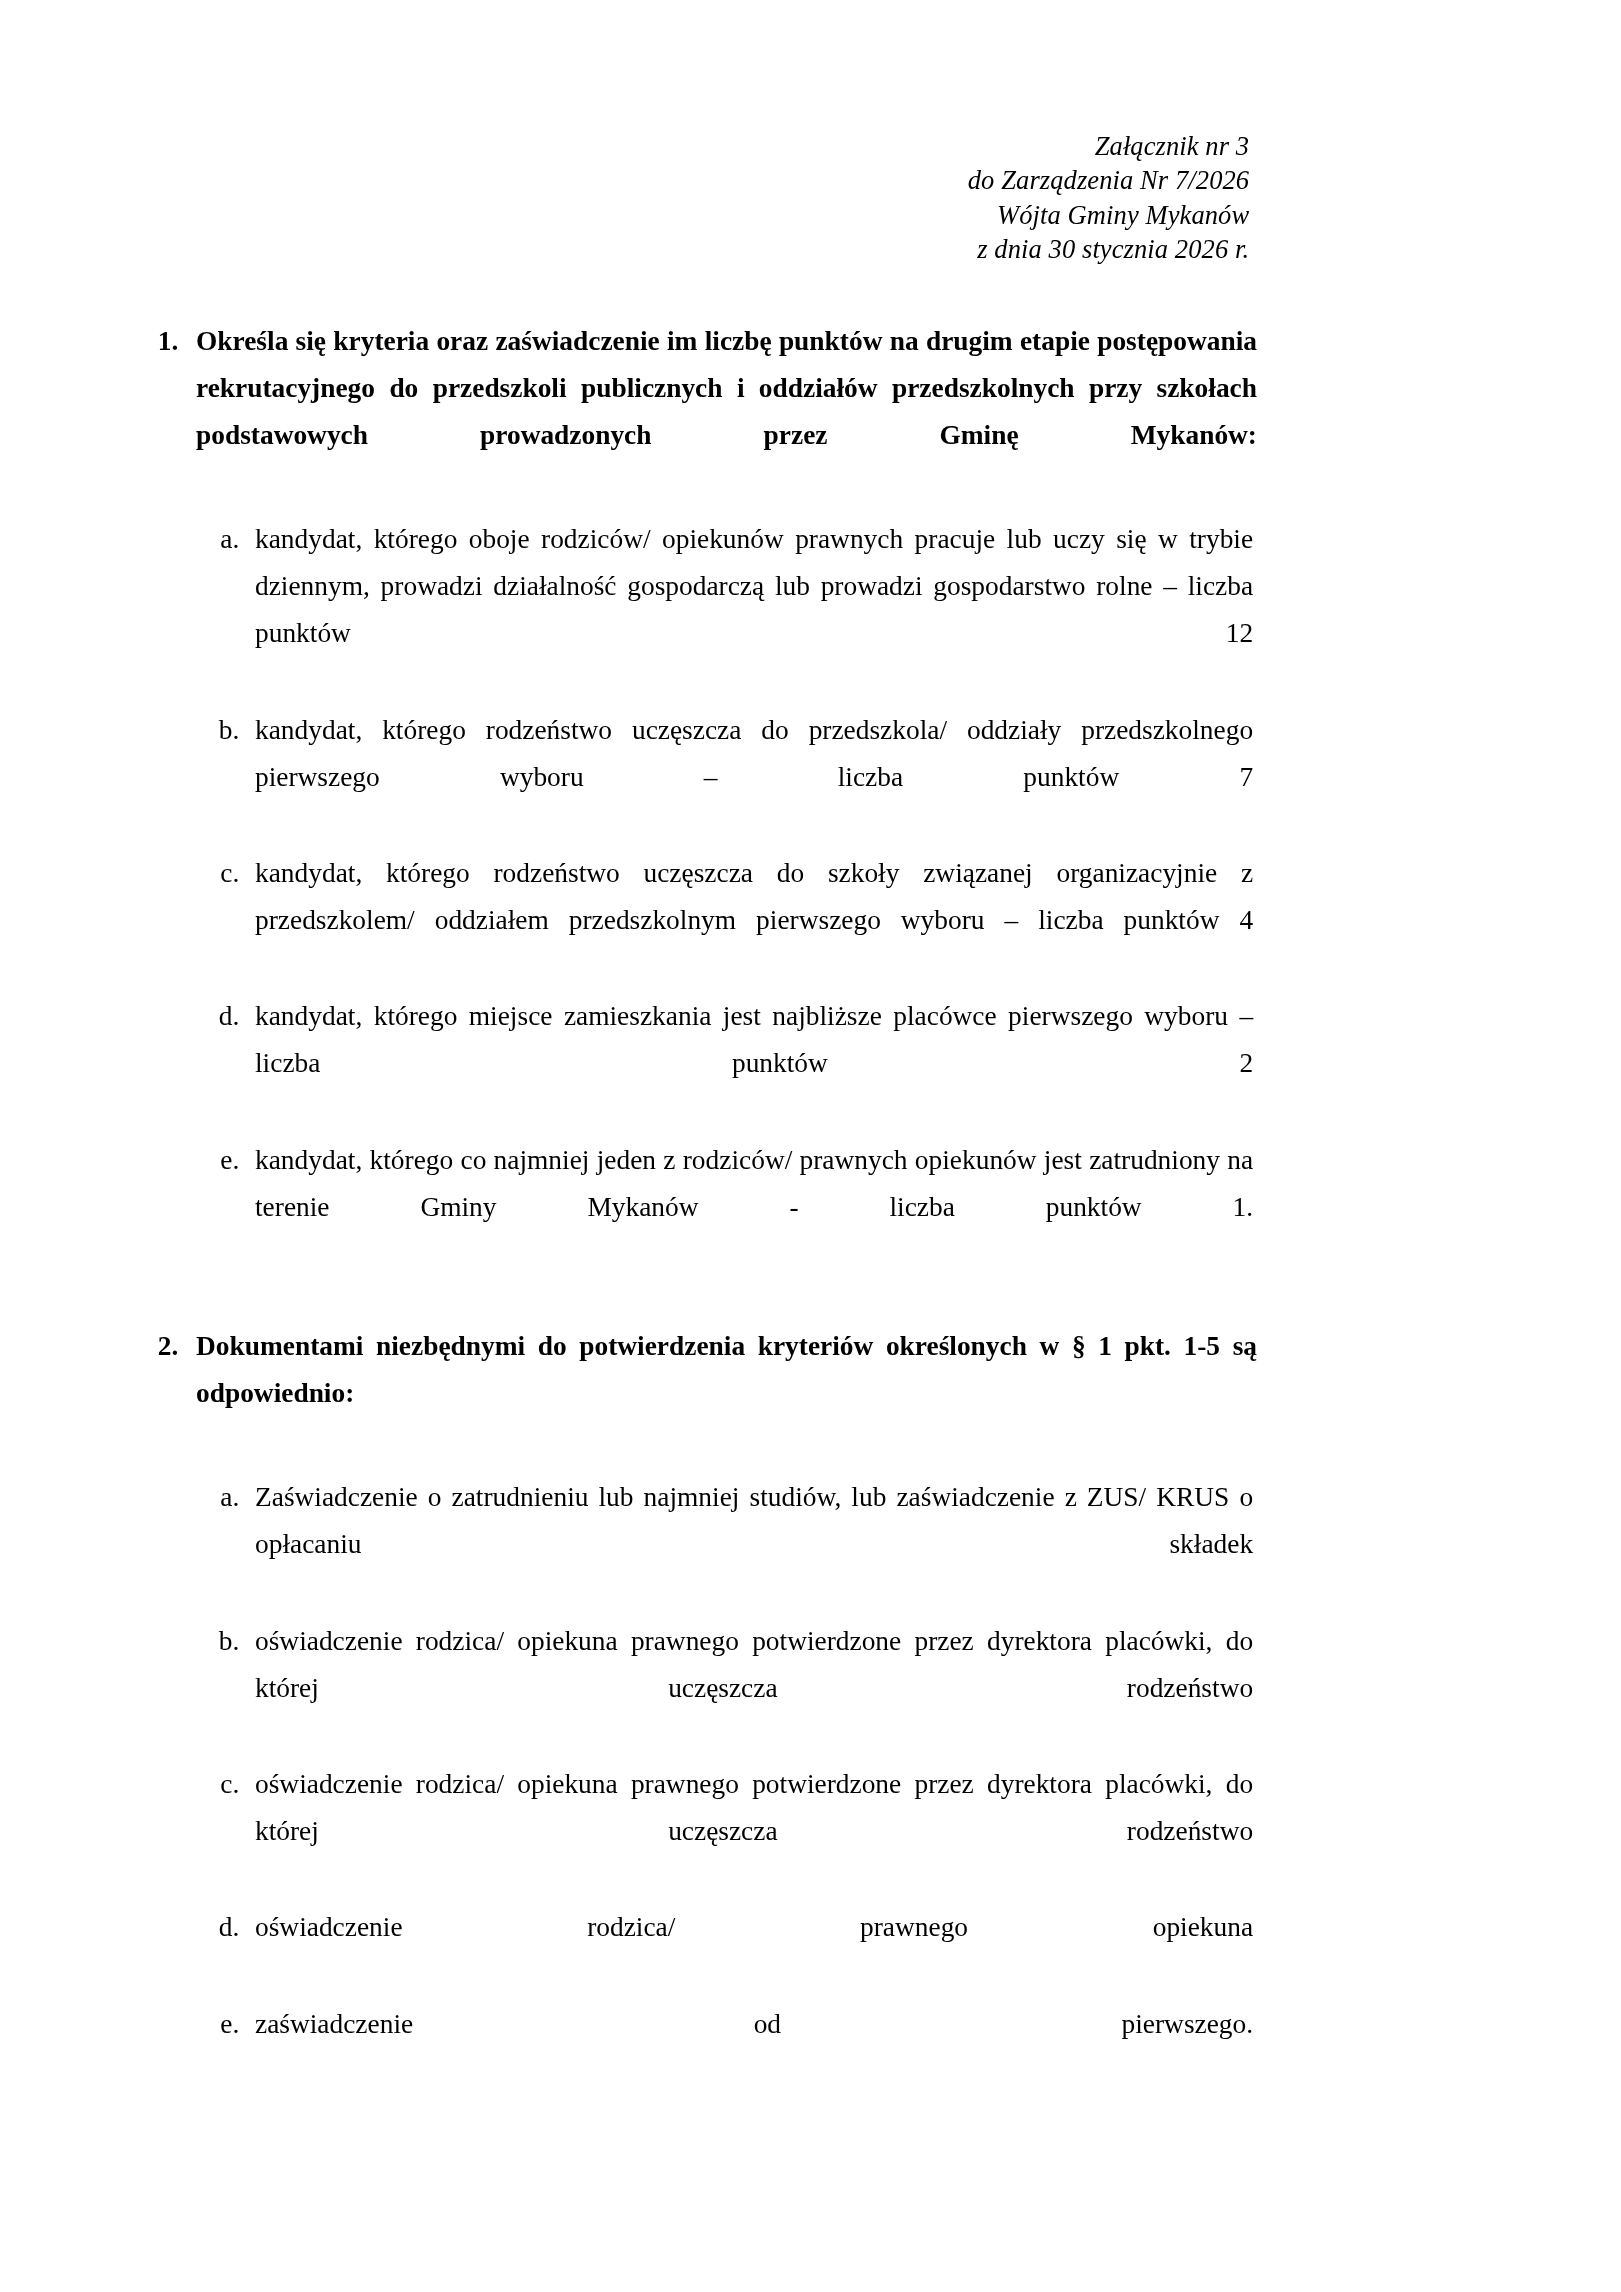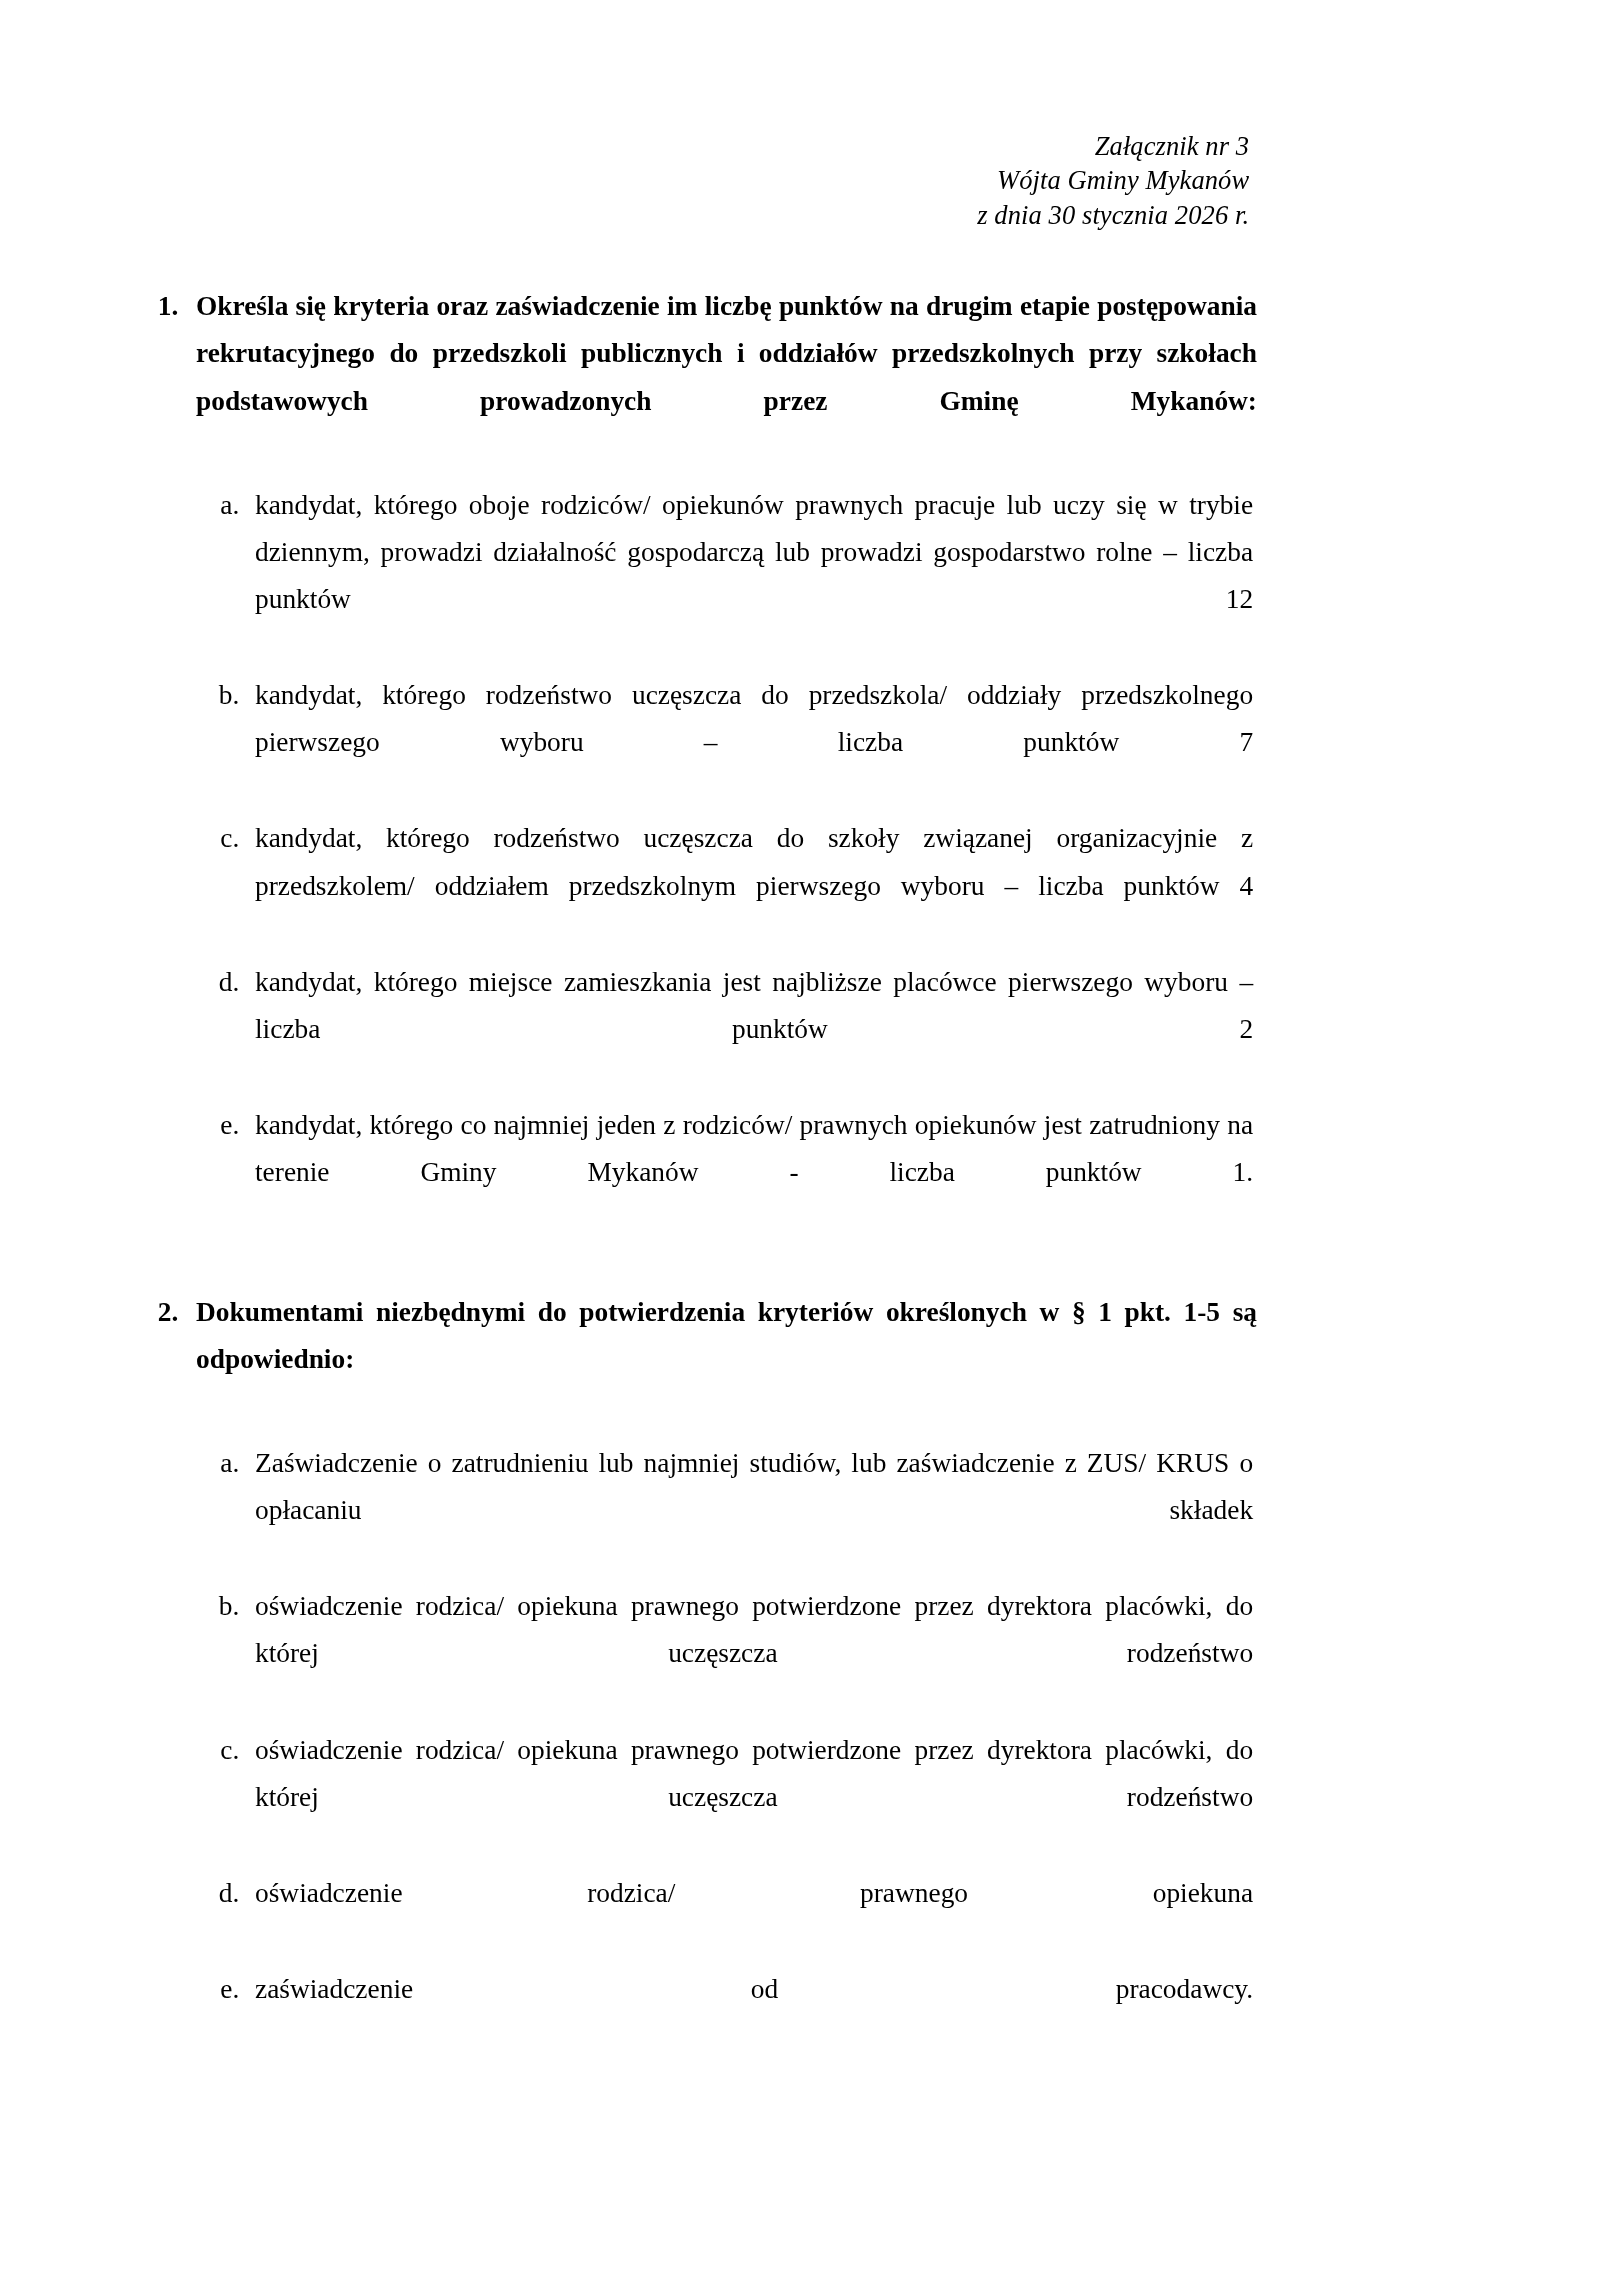--- a/index.html
+++ b/index.html
@@ -94,20 +94,21 @@
     width: 100%;
   }
 </style>
 </head>
 <body>
 
 <div class="page">
 
   <div class="doc-header">
     <div>Załącznik nr 3</div>
+    <div>do Zarządzenia Nr 7/2026</div>
     <div>Wójta Gminy Mykanów</div>
     <div>z dnia 30 stycznia 2026 r.</div>
   </div>
 
   <div class="section">
     <div class="num-item">
       <div class="marker">1.</div>
       <div class="body">Określa się kryteria oraz zaświadczenie im liczbę punktów na drugim etapie postępowania rekrutacyjnego do przedszkoli publicznych i oddziałów przedszkolnych przy szkołach podstawowych prowadzonych przez Gminę Mykanów:</div>
     </div>
     <div class="sub-list">
@@ -151,19 +152,19 @@
       <div class="sub-item">
         <div class="marker">c.</div>
         <div class="body">oświadczenie rodzica/ opiekuna prawnego potwierdzone przez dyrektora placówki, do której uczęszcza rodzeństwo</div>
       </div>
       <div class="sub-item">
         <div class="marker">d.</div>
         <div class="body">oświadczenie rodzica/ prawnego opiekuna</div>
       </div>
       <div class="sub-item">
         <div class="marker">e.</div>
-        <div class="body">zaświadczenie od pracodawcy.</div>
+        <div class="body">zaświadczenie od pierwszego.</div>
       </div>
     </div>
   </div>
 
 </div>
 
 
 </body></html>

